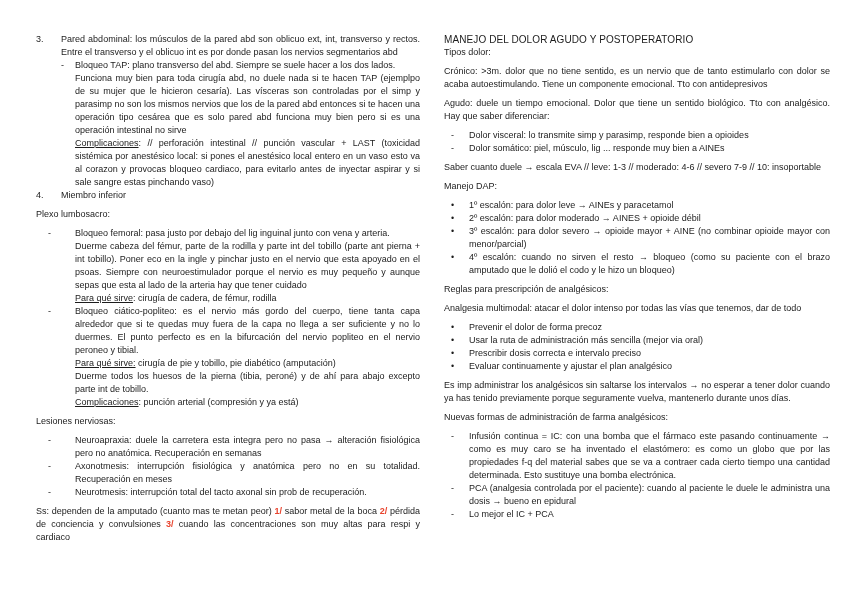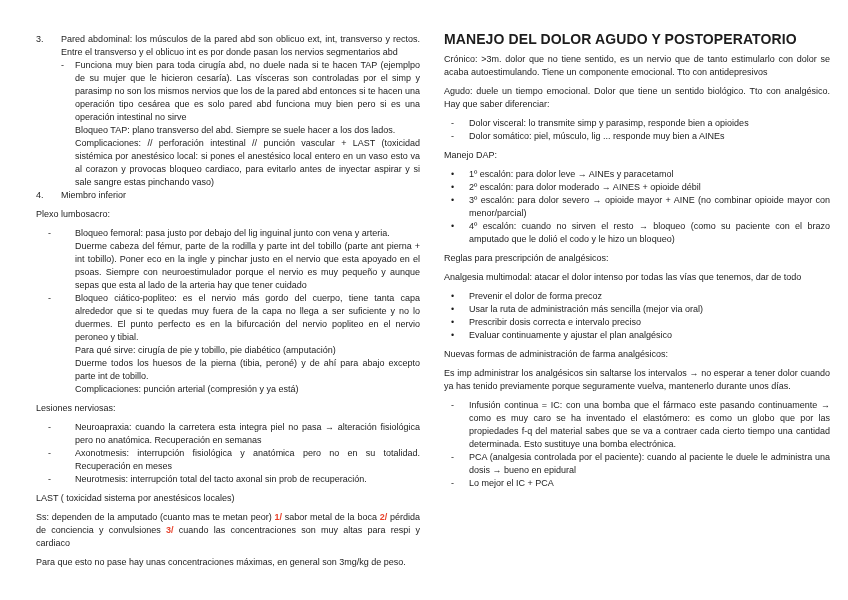--- a/index.html
+++ b/index.html
@@ -9,124 +9,125 @@
     color:#1c1c1c;
     position:relative;
   }
   .col { position:absolute; top:33px; font-size:9px; line-height:13px; text-align:justify; }
   .col-left  { left:36px;  width:384px; }
   .col-right { left:444px; width:386px; }
 
   .blk { margin-bottom:6px; }          
   .tight { margin-bottom:0; }
 
-  .h-title { font-weight:bold; font-size:14px; letter-spacing:0.1px; margin-bottom:7px; }
+  .h-title { font-weight:normal; font-size:10px; letter-spacing:0.1px; }
 
   .li { display:flex; }
   .li .mk  { flex:0 0 25px; }          
   .li .bd  { flex:1; min-width:0; }
 
   .sublist { margin-left:12px; }
   .sublist .li .mk2 { flex:0 0 27px; }
 
   .col-right .sublist { margin-left:7px; }
   .col-right .sublist .li .mk2 { flex:0 0 18px; }
 
-  .u { }
+  .u { text-decoration:underline; }
   .red { color:#e8432d; font-weight:bold; }
 </style>
 </head>
 <body>
 
 <div class="col col-left">
 
   <div class="li tight">
     <span class="mk">3.</span>
     <div class="bd">
       <div>Pared abdominal: los músculos de la pared abd son oblicuo ext, int, transverso y rectos. Entre el transverso y el oblicuo int es por donde pasan los nervios segmentarios abd</div>
       <div class="li">
         <span class="mk2" style="flex:0 0 14px;">-</span>
         <div class="bd">
+          <div>Bloqueo TAP: plano transverso del abd. Siempre se suele hacer a los dos lados.</div>
           <div>Funciona muy bien para toda cirugía abd, no duele nada si te hacen TAP (ejemplpo de su mujer que le hicieron cesaría). Las vísceras son controladas por el simp y parasimp no son los mismos nervios que los de la pared abd entonces si te hacen una operación tipo cesárea que es solo pared abd funciona muy bien pero si es una operación intestinal no sirve</div>
-          <div>Bloqueo TAP: plano transverso del abd. Siempre se suele hacer a los dos lados.</div>
           <div><span class="u">Complicaciones</span><span>: // perforación intestinal // punción vascular + LAST (toxicidad sistémica por anestésico local: si pones el anestésico local entero en un vaso esto va al corazon y provocas bloqueo cardiaco, para evitarlo antes de inyectar aspirar y si sale sangre estas pinchando vaso)</span></div>
         </div>
       </div>
     </div>
   </div>
 
   <div class="li blk">
     <span class="mk">4.</span>
     <div class="bd">Miembro inferior</div>
   </div>
 
   <div class="blk">Plexo lumbosacro:</div>
 
   <div class="sublist blk">
     <div class="li">
       <span class="mk2">-</span>
       <div class="bd">
         <div>Bloqueo femoral: pasa justo por debajo del lig inguinal junto con vena y arteria.</div>
         <div>Duerme cabeza del fémur, parte de la rodilla y parte int del tobillo (parte ant pierna + int tobillo). Poner eco en la ingle y pinchar justo en el nervio que esta apoyado en el psoas. Siempre con neuroestimulador porque el nervio es muy pequeño y aunque sepas que esta al lado de la arteria hay que tener cuidado</div>
+        <div><span class="u">Para qué sirve</span><span>: cirugía de cadera, de fémur, rodilla</span></div>
       </div>
     </div>
     <div class="li">
       <span class="mk2">-</span>
       <div class="bd">
         <div>Bloqueo ciático-popliteo: es el nervio más gordo del cuerpo, tiene tanta capa alrededor que si te quedas muy fuera de la capa no llega a ser suficiente y no lo duermes. El punto perfecto es en la bifurcación del nervio popliteo en el nervio peroneo y tibial.</div>
         <div><span class="u">Para qué sirve:</span><span> cirugía de pie y tobillo, pie diabético (amputación)</span></div>
         <div>Duerme todos los huesos de la pierna (tibia, peroné) y de ahí para abajo excepto parte int de tobillo.</div>
         <div><span class="u">Complicaciones</span><span>: punción arterial (compresión y ya está)</span></div>
       </div>
     </div>
   </div>
 
   <div class="blk">Lesiones nerviosas:</div>
 
   <div class="sublist blk">
     <div class="li">
       <span class="mk2">-</span>
-      <div class="bd">Neuroapraxia: cuando la carretera esta integra piel no pasa → alteración fisiológica pero no anatómica. Recuperación en semanas</div>
+      <div class="bd">Neuroapraxia: duele la carretera esta integra pero no pasa → alteración fisiológica pero no anatómica. Recuperación en semanas</div>
     </div>
     <div class="li">
       <span class="mk2">-</span>
       <div class="bd">Axonotmesis: interrupción fisiológica y anatómica pero no en su totalidad. Recuperación en meses</div>
     </div>
     <div class="li">
       <span class="mk2">-</span>
       <div class="bd">Neurotmesis: interrupción total del tacto axonal sin prob de recuperación.</div>
     </div>
   </div>
 
-  <div class="blk">LAST ( toxicidad sistema por anestésicos locales)</div>
 
   <div class="blk"><span>Ss: dependen de la amputado (cuanto mas te metan peor) </span><span class="red">1/</span><span> sabor metal de la boca </span><span class="red">2/</span><span> pérdida de conciencia y convulsiones </span><span class="red">3/</span><span> cuando las concentraciones son muy altas para respi y cardiaco</span></div>
 
-  <div class="blk">Para que esto no pase hay unas concentraciones máximas, en general son 3mg/kg de peso.</div>
 
 </div>
 
 <div class="col col-right">
 
   <div class="h-title">MANEJO DEL DOLOR AGUDO Y POSTOPERATORIO</div>
 
+  <div class="blk">Tipos dolor:</div>
   <div class="blk">Crónico: &gt;3m. dolor que no tiene sentido, es un nervio que de tanto estimularlo con dolor se acaba autoestimulando. Tiene un componente emocional. Tto con antidepresivos</div>
   <div class="blk">Agudo: duele un tiempo emocional. Dolor que tiene un sentido biológico. Tto con analgésico. Hay que saber diferenciar:</div>
 
   <div class="sublist blk">
     <div class="li">
       <span class="mk2">-</span>
       <div class="bd">Dolor visceral: lo transmite simp y parasimp, responde bien a opioides</div>
     </div>
     <div class="li">
       <span class="mk2">-</span>
       <div class="bd">Dolor somático: piel, músculo, lig ... responde muy bien a AINEs</div>
     </div>
   </div>
 
+  <div class="blk">Saber cuanto duele → escala EVA // leve: 1-3 // moderado: 4-6 // severo 7-9 // 10: insoportable</div>
   <div class="blk">Manejo DAP:</div>
 
   <div class="sublist blk">
     <div class="li">
       <span class="mk2">•</span>
       <div class="bd">1º escalón: para dolor leve → AINEs y paracetamol</div>
     </div>
     <div class="li">
       <span class="mk2">•</span>
       <div class="bd">2º escalón: para dolor moderado → AINES + opioide débil</div>
@@ -156,22 +157,22 @@
     <div class="li">
       <span class="mk2">•</span>
       <div class="bd">Prescribir dosis correcta e intervalo preciso</div>
     </div>
     <div class="li">
       <span class="mk2">•</span>
       <div class="bd">Evaluar continuamente y ajustar el plan analgésico</div>
     </div>
   </div>
 
+  <div class="blk">Es imp administrar los analgésicos sin saltarse los intervalos → no esperar a tener dolor cuando ya has tenido previamente porque seguramente vuelva, mantenerlo durante unos días.</div>
   <div class="blk">Nuevas formas de administración de farma analgésicos:</div>
-  <div class="blk">Es imp administrar los analgésicos sin saltarse los intervalos → no esperar a tener dolor cuando ya has tenido previamente porque seguramente vuelva, mantenerlo durante unos días.</div>
 
   <div class="sublist blk">
     <div class="li">
       <span class="mk2">-</span>
       <div class="bd">Infusión continua = IC: con una bomba que el fármaco este pasando continuamente → como es muy caro se ha inventado el elastómero: es como un globo que por las propiedades f-q del material sabes que se va a contraer cada cierto tiempo una cantidad determinada. Esto sustituye una bomba electrónica.</div>
     </div>
     <div class="li">
       <span class="mk2">-</span>
       <div class="bd">PCA (analgesia controlada por el paciente): cuando al paciente le duele le administra una dosis → bueno en epidural</div>
     </div>

